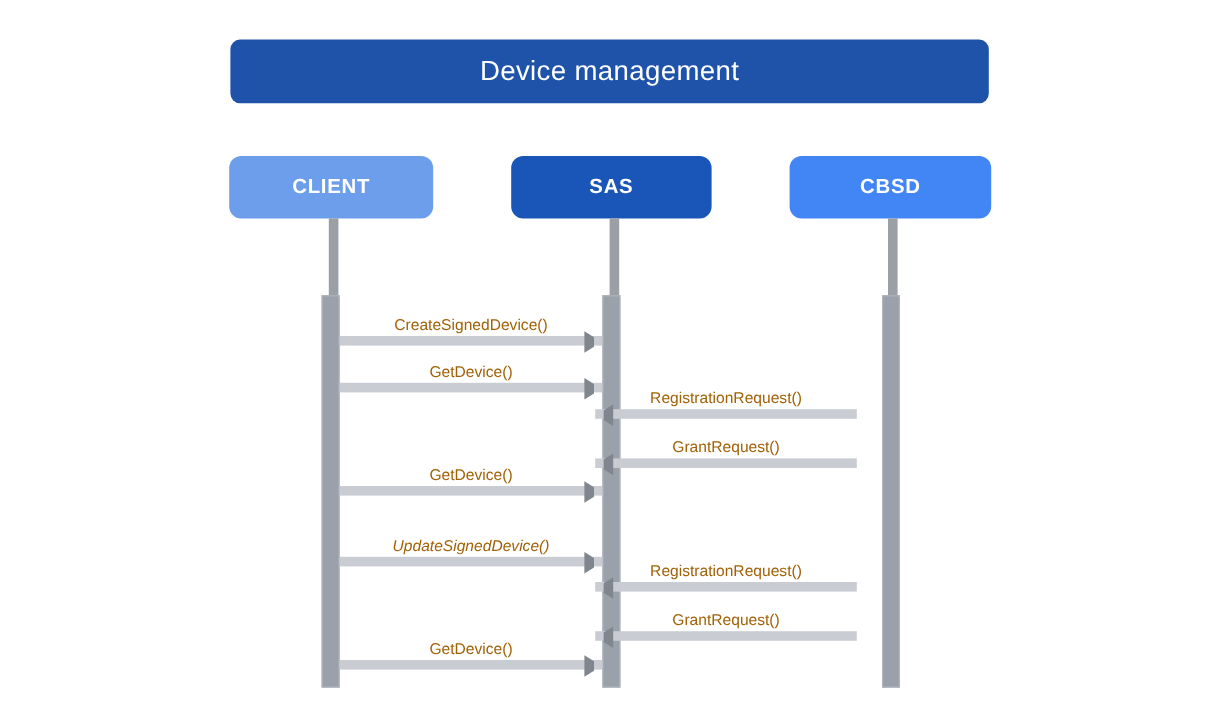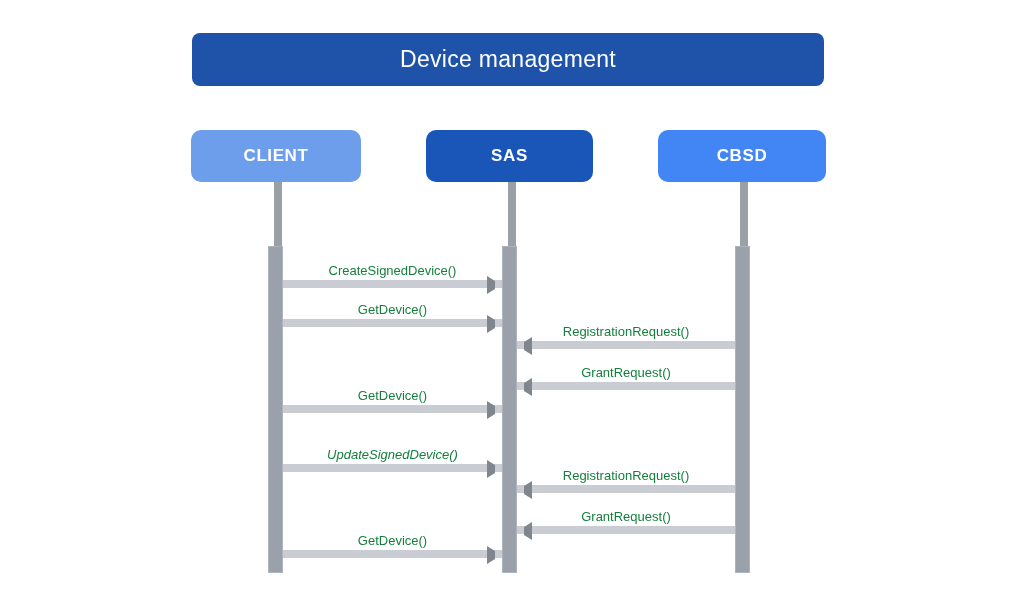--- a/index.html
+++ b/index.html
@@ -56,30 +56,30 @@
     width: 15px; height: 327px;
     background: #9BA1AB;
     border: 1px solid #AEB4BC;
   }
   .activation.client { left: 260px; }
   .activation.sas    { left: 494px; }
   .activation.cbsd   { left: 727px; }
   
   .msg { position: absolute; height: 2px; }
   .msg.ltr { left: 275px; width: 219px; }   
-  .msg.rtl { left: 509px; width: 218px; }   
+  .msg.rtl { left: 488px; width: 218px; }   
   .msg .line {
     position: absolute; left: 0; right: 0; top: 0;
     height: 2px; background: #C9CDD3;
   }
   .msg .lbl {
     position: absolute; left: 0; right: 0; bottom: 6px;
     text-align: center;
     font-size: 13px;
-    color: #15803d;
+    color: #a16207;
     white-space: nowrap;
   }
   .msg .head-right {
     position: absolute; right: -1px; top: -4px;
     width: 0; height: 0;
     border-left: 8px solid #80868E;
     border-top: 5px solid transparent;
     border-bottom: 5px solid transparent;
   }
   .msg .head-left {

